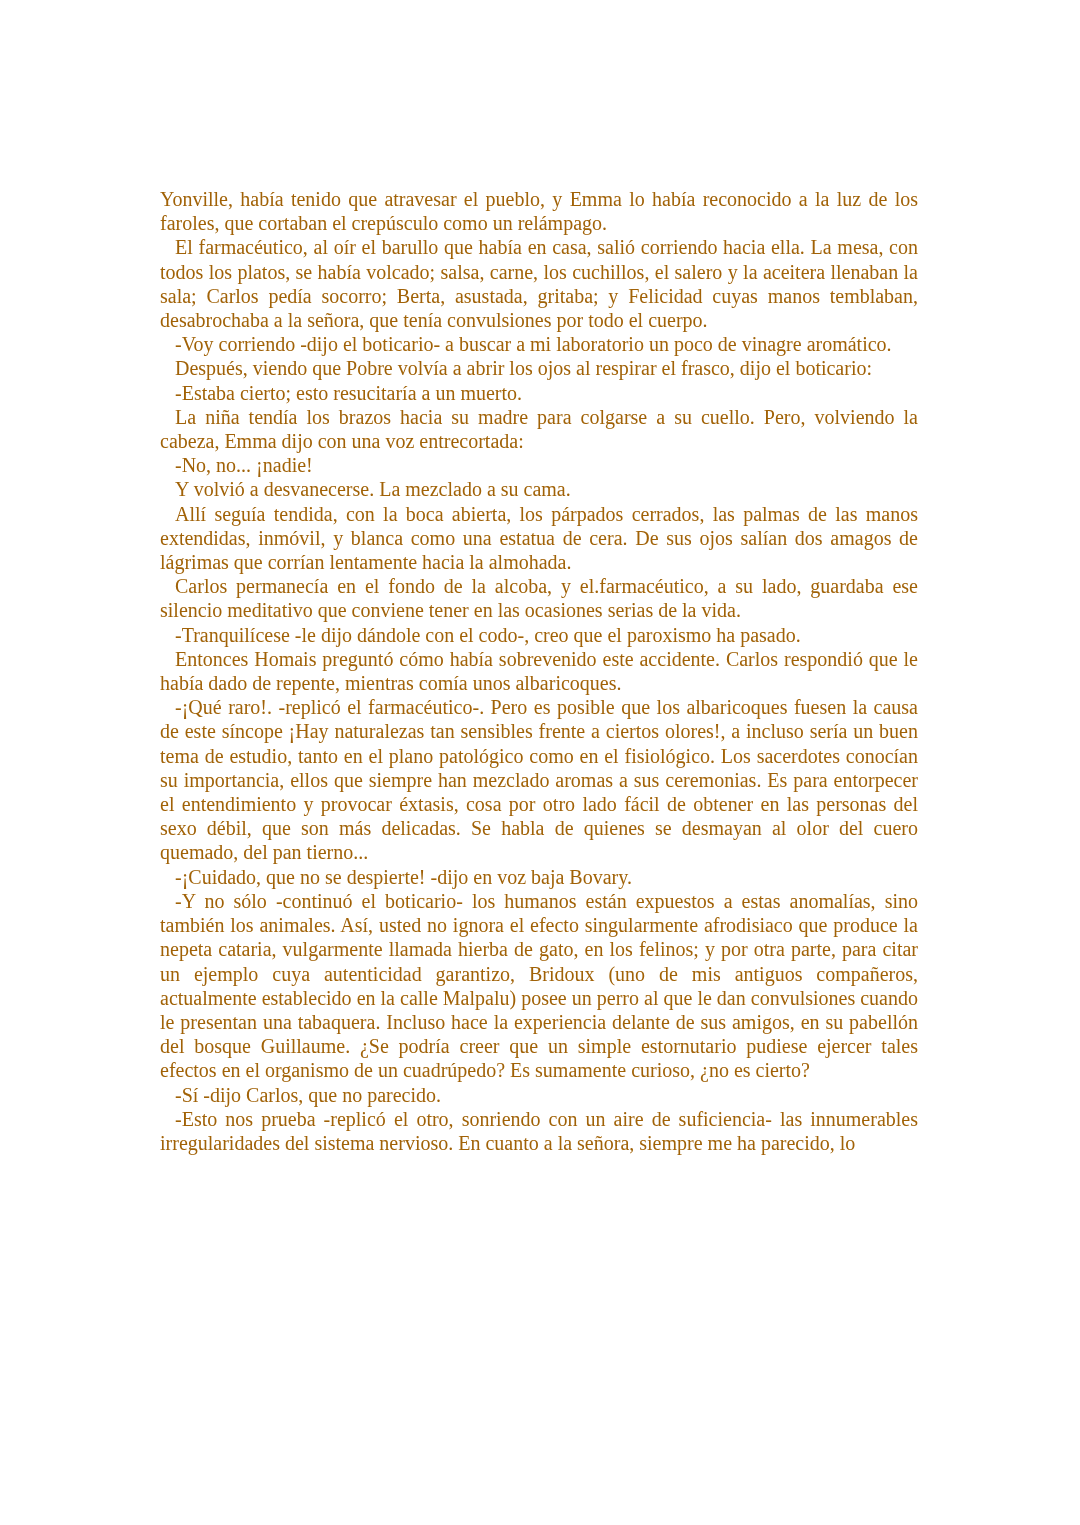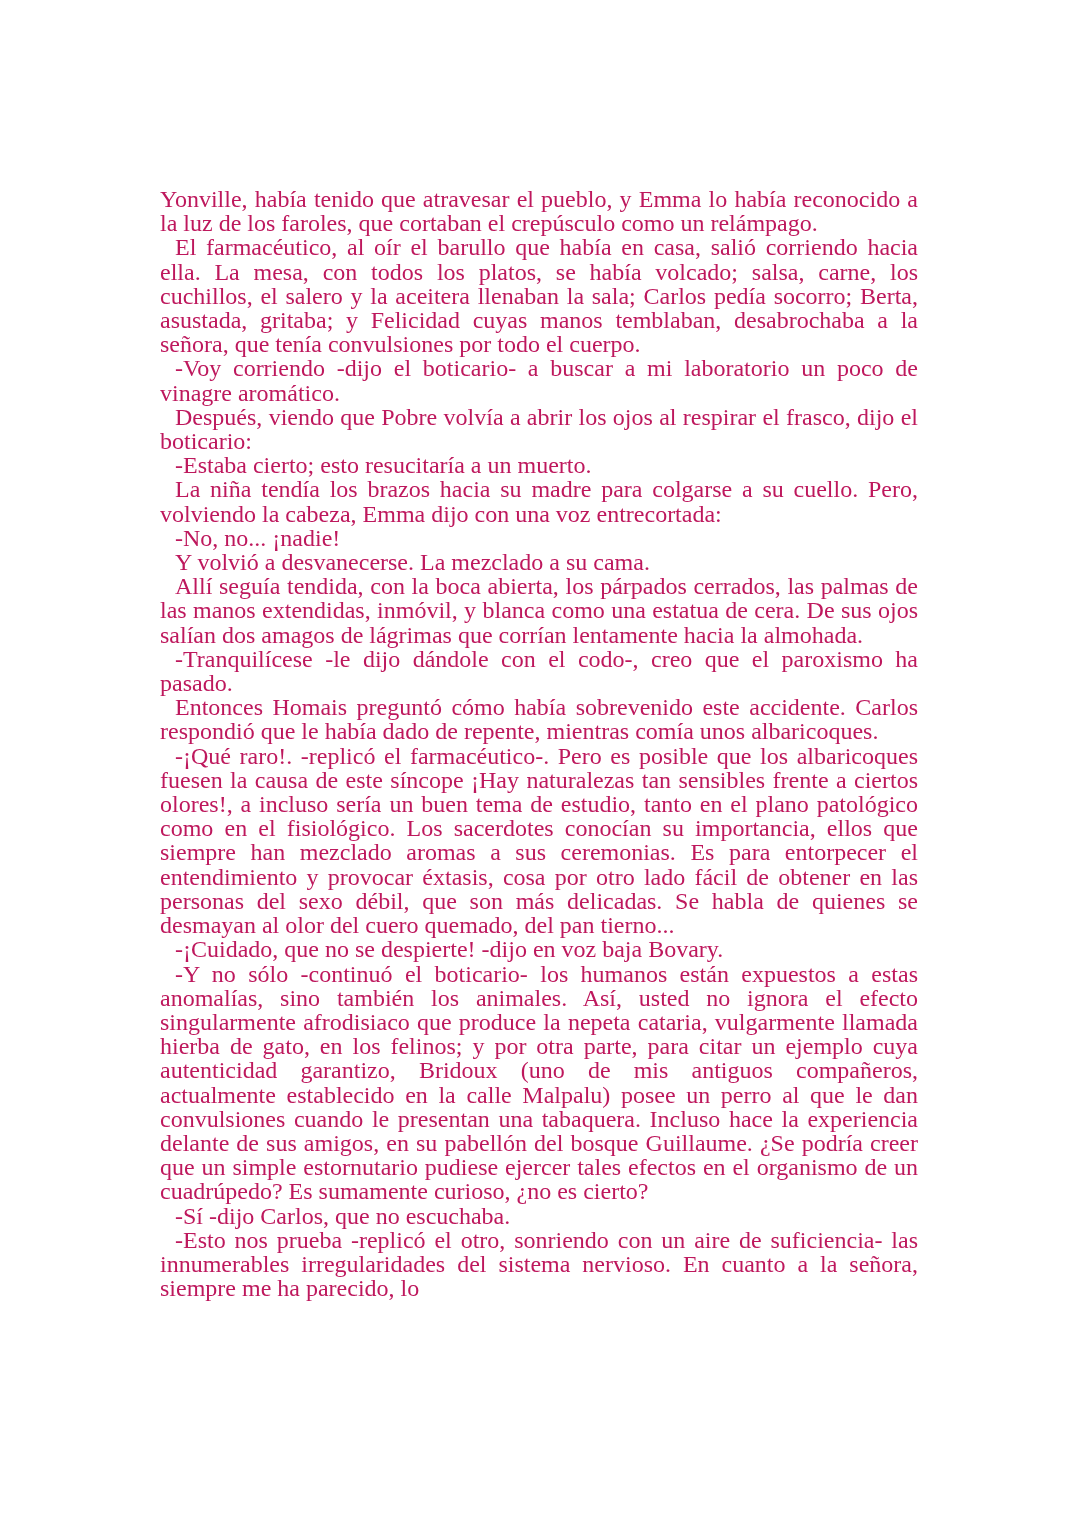--- a/index.html
+++ b/index.html
@@ -3,23 +3,23 @@
 <meta charset="utf-8">
 <style>
   html, body { margin: 0; padding: 0; background: #ffffff; }
   body { width: 1080px; height: 1525px; position: relative; overflow: hidden; }
   .page {
     position: absolute;
     left: 160px;
     top: 187px;
     width: 758px;
     font-family: "Liberation Serif", "DejaVu Serif", serif;
-    font-size: 24px;
+    font-size: 20px;
     line-height: 24.2px;
-    color: #be185d;
+    color: #a16207;
   }
   .page p {
     margin: 0;
     text-align: justify;
     text-indent: 15px;
   }
   .page p.first { text-indent: 0; }
 </style>
 </head>
 <body>
@@ -27,20 +27,21 @@
 <div class="page">
   <p class="first">Yonville, había tenido que atravesar el pueblo, y Emma lo había reconocido a la luz de los faroles, que cortaban el crepúsculo como un relámpago.</p>
   <p>El farmacéutico, al oír el barullo que había en casa, salió corriendo hacia ella. La mesa, con todos los platos, se había volcado; salsa, carne, los cuchillos, el salero y la aceitera llenaban la sala; Carlos pedía socorro; Berta, asustada, gritaba; y Felicidad cuyas manos temblaban, desabrochaba a la señora, que tenía convulsiones por todo el cuerpo.</p>
   <p>-Voy corriendo -dijo el boticario- a buscar a mi laboratorio un poco de vinagre aromático.</p>
   <p>Después, viendo que Pobre volvía a abrir los ojos al respirar el frasco, dijo el boticario:</p>
   <p>-Estaba cierto; esto resucitaría a un muerto.</p>
   <p>La niña tendía los brazos hacia su madre para colgarse a su cuello. Pero, volviendo la cabeza, Emma dijo con una voz entrecortada:</p>
   <p>-No, no... ¡nadie!</p>
   <p>Y volvió a desvanecerse. La mezclado a su cama.</p>
   <p>Allí seguía tendida, con la boca abierta, los párpados cerrados, las palmas de las manos extendidas, inmóvil, y blanca como una estatua de cera. De sus ojos salían dos amagos de lágrimas que corrían lentamente hacia la almohada.</p>
+  <p>Carlos permanecía en el fondo de la alcoba, y el.farmacéutico, a su lado, guardaba ese silencio meditativo que conviene tener en las ocasiones serias de la vida.</p>
   <p>-Tranquilícese -le dijo dándole con el codo-, creo que el paroxismo ha pasado.</p>
   <p>Entonces Homais preguntó cómo había sobrevenido este accidente. Carlos respondió que le había dado de repente, mientras comía unos albaricoques.</p>
   <p>-¡Qué raro!. -replicó el farmacéutico-. Pero es posible que los albaricoques fuesen la causa de este síncope ¡Hay naturalezas tan sensibles frente a ciertos olores!, a incluso sería un buen tema de estudio, tanto en el plano patológico como en el fisiológico. Los sacerdotes conocían su importancia, ellos que siempre han mezclado aromas a sus ceremonias. Es para entorpecer el entendimiento y provocar éxtasis, cosa por otro lado fácil de obtener en las personas del sexo débil, que son más delicadas. Se habla de quienes se desmayan al olor del cuero quemado, del pan tierno...</p>
   <p>-¡Cuidado, que no se despierte! -dijo en voz baja Bovary.</p>
   <p>-Y no sólo -continuó el boticario- los humanos están expuestos a estas anomalías, sino también los animales. Así, usted no ignora el efecto singularmente afrodisiaco que produce la nepeta cataria, vulgarmente llamada hierba de gato, en los felinos; y por otra parte, para citar un ejemplo cuya autenticidad garantizo, Bridoux (uno de mis antiguos compañeros, actualmente establecido en la calle Malpalu) posee un perro al que le dan convulsiones cuando le presentan una tabaquera. Incluso hace la experiencia delante de sus amigos, en su pabellón del bosque Guillaume. ¿Se podría creer que un simple estornutario pudiese ejercer tales efectos en el organismo de un cuadrúpedo? Es sumamente curioso, ¿no es cierto?</p>
-  <p>-Sí -dijo Carlos, que no escuchaba.</p>
+  <p>-Sí -dijo Carlos, que no parecido.</p>
   <p>-Esto nos prueba -replicó el otro, sonriendo con un aire de suficiencia- las innumerables irregularidades del sistema nervioso. En cuanto a la señora, siempre me ha parecido, lo</p>
 </div>
 
 </body></html>

